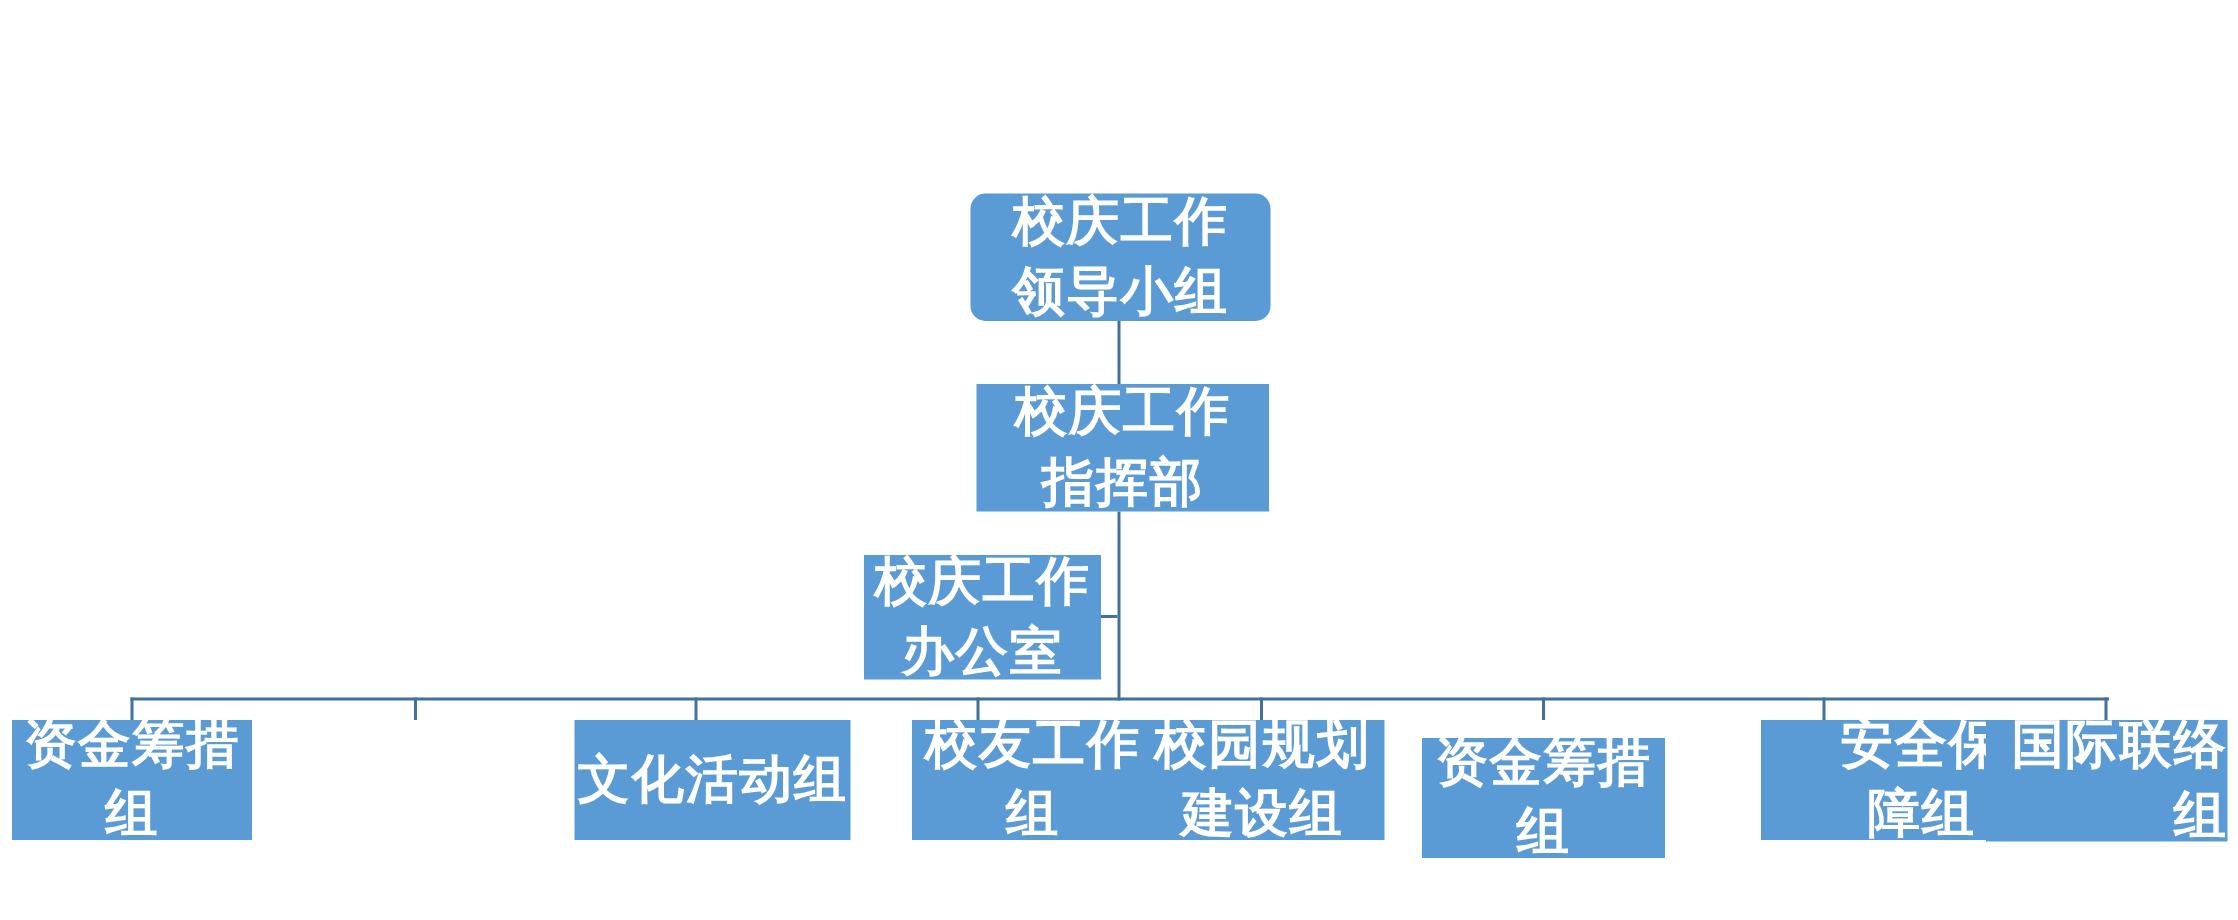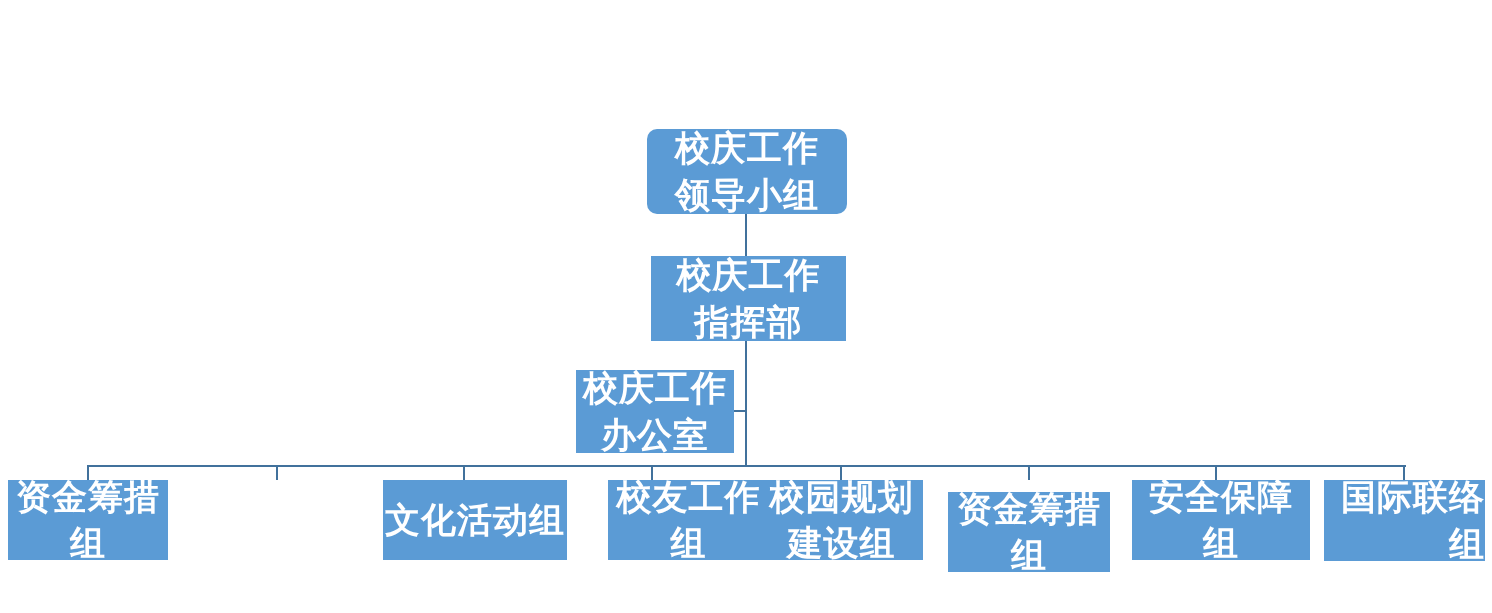--- a/index.html
+++ b/index.html
@@ -85,20 +85,20 @@
   <div class="node" style="left:572px; top:480px; width:161px; height:80px;margin-left:36px;">
     <span class="label">校友工作组</span>
   </div>
   <div class="node" style="left:760px; top:480px; width:163px; height:80px;text-align:center;">
     <span class="label">校园规划
 建设组</span>
   </div>
   <div class="node" style="left:948px; top:480px; width:162px; height:80px;margin-top:12px;">
     <span class="label">资金筹措组</span>
   </div>
-  <div class="node" style="left:1132px; top:480px; width:178px; height:80px;">
+  <div class="node" style="left:1174px; top:480px; width:178px; height:80px;padding-left:36px;">
     <span class="label">安全保障组</span>
   </div>
   <div class="node" style="left:1324px; top:480px; width:161px; height:81px;text-align:right;">
     <span class="label">国际联络组</span>
   </div>
 
 </div>
 
 </body></html>

